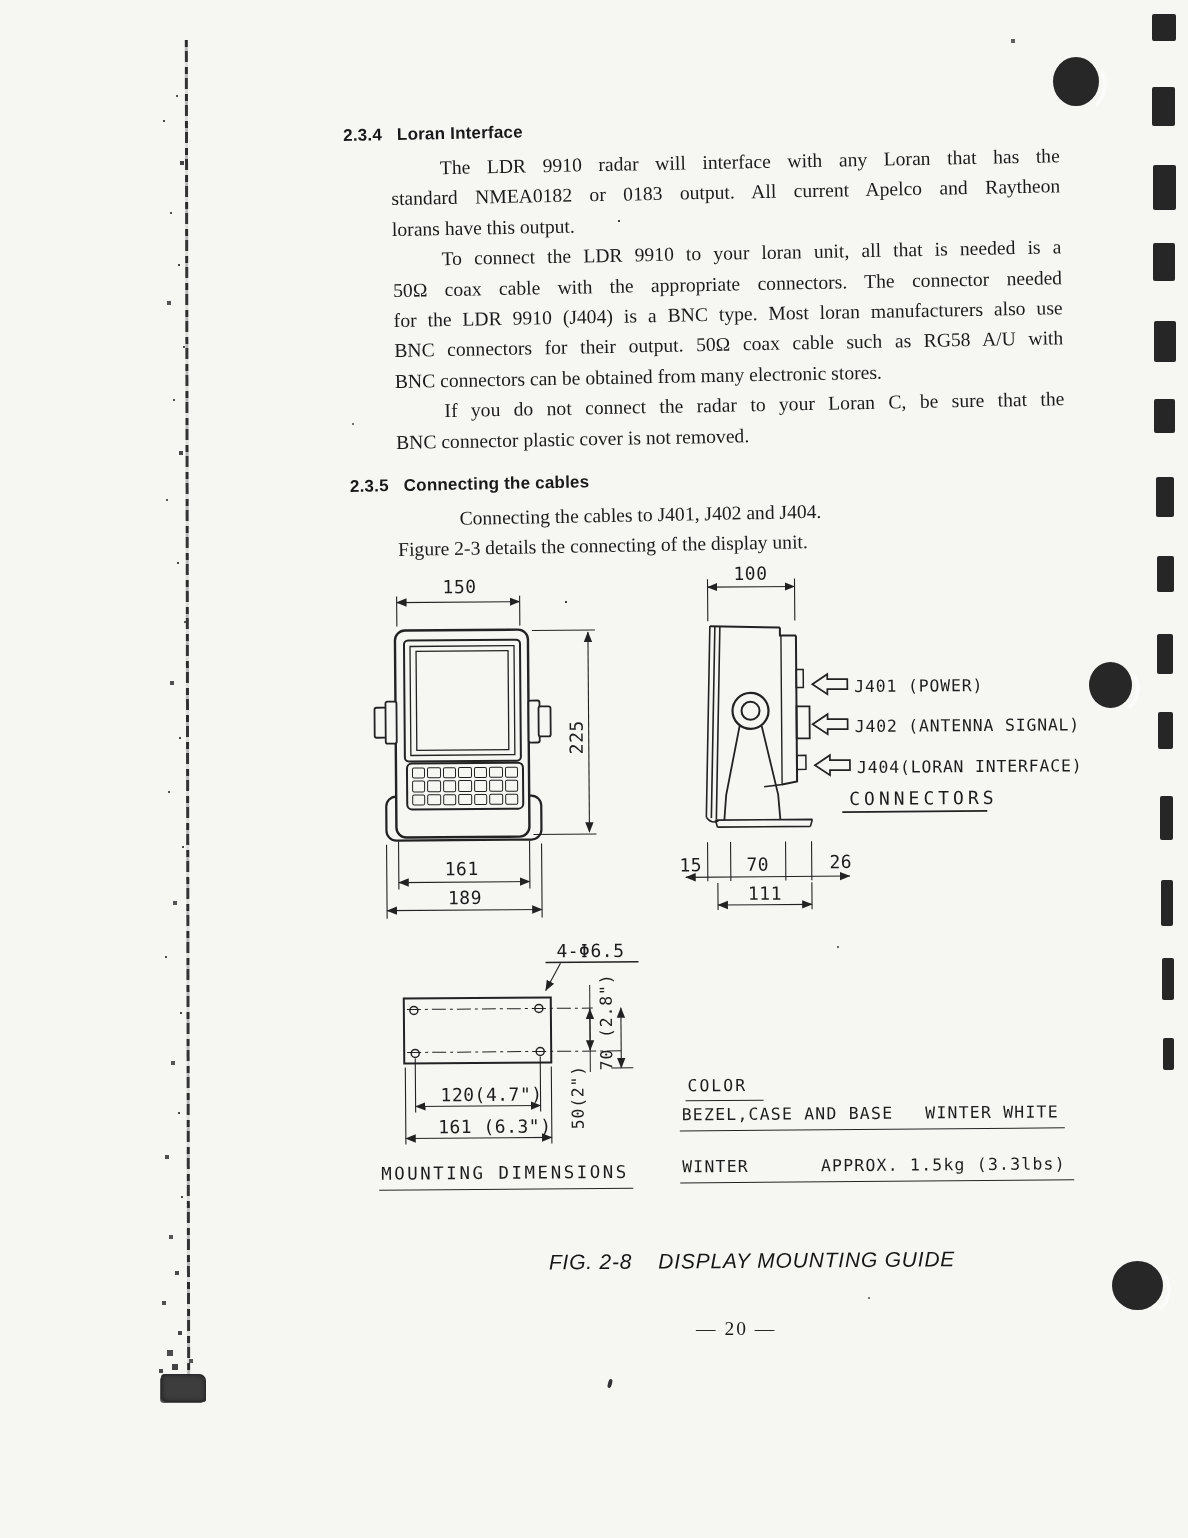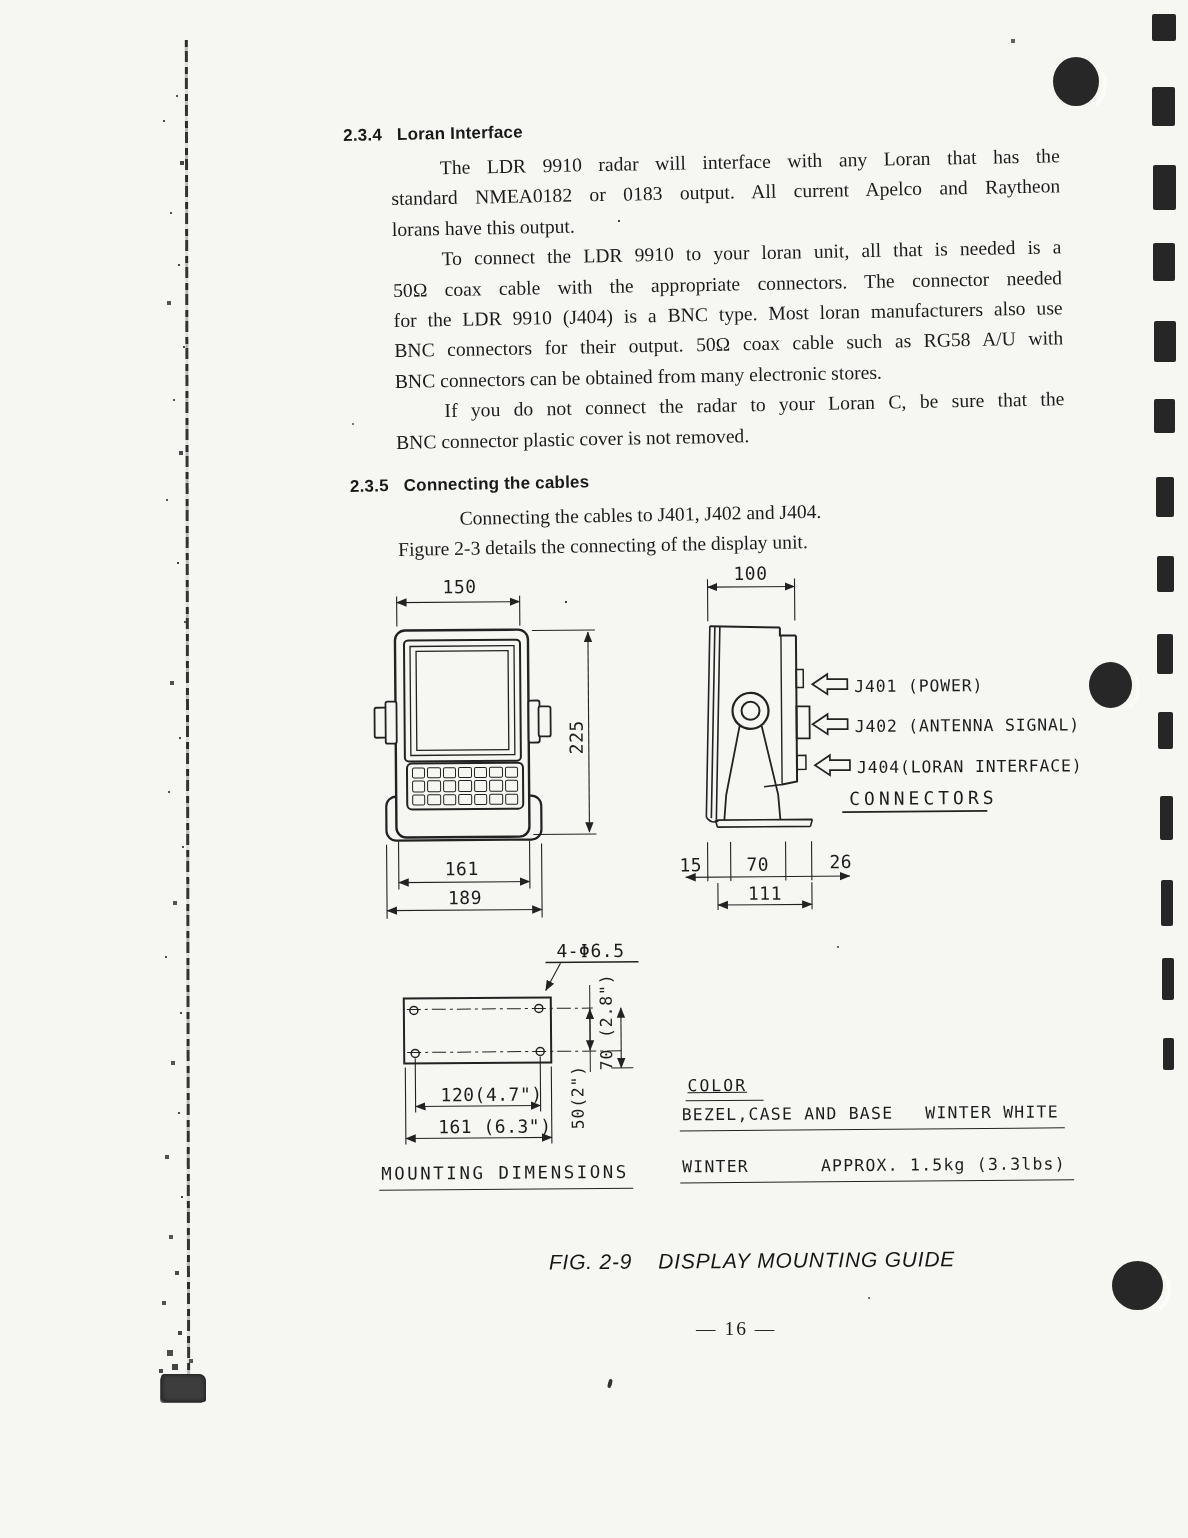--- a/index.html
+++ b/index.html
@@ -77,21 +77,21 @@
 
   .keypad {
     position:absolute; left:413px; top:766px; width:106px; height:38px;
     display:grid; grid-template-columns:repeat(7,1fr); grid-template-rows:repeat(3,1fr); gap:2px;
   }
   .keypad i { border:1.6px solid #222; border-radius:2px; }
 
   .techtext { position:absolute; font-family:"DejaVu Sans Mono", monospace; color:#1d1d1d; }
   .u { border-bottom:1.8px solid #232323; }
   #mountTitle { left:377px; top:1162px; font-size:17.5px; letter-spacing:2.5px; padding:0 4px 6px 2px; }
-  #colorTitle { left:684px; top:1077px; font-size:16.5px; letter-spacing:2px; padding:0 16px 5px 2px;text-decoration:underline; }
+  #colorTitle { left:684px; top:1077px; font-size:16.5px; letter-spacing:2px; padding:0 16px 5px 2px; }
   #colorRow   { left:678px; top:1106px; font-size:16.5px; letter-spacing:1.2px; padding:0 6px 6px 2px; display:flex; gap:32px; }
   #weightRow  { left:678px; top:1158px; font-size:16.5px; letter-spacing:1.2px; padding:0 8px 6px 2px; display:flex; gap:72px; }
 
   #figCaption {
     position:absolute; left:546px; top:1250px; display:flex; gap:26px;
     font-family:"Liberation Sans", sans-serif; font-style:italic;
     font-size:21px; letter-spacing:.8px; color:#161616;
   }
   #pageNum { position:absolute; left:696px; top:1318px; font-size:19.5px; letter-spacing:2px; }
 </style>
@@ -291,19 +291,19 @@
     <div class="techtext u" id="colorRow">
       <span>BEZEL,CASE AND BASE</span>
       <span>WINTER WHITE</span>
     </div>
     <div class="techtext u" id="weightRow">
       <span>WINTER</span>
       <span>APPROX. 1.5kg (3.3lbs)</span>
     </div>
 
     <div id="figCaption">
-      <span>FIG. 2-9</span>
+      <span>FIG. 2-8</span>
       <span>DISPLAY MOUNTING GUIDE</span>
     </div>
   </div>
 
-  <div id="pageNum">— 16 —</div>
+  <div id="pageNum">— 20 —</div>
 </div>
 
 </body></html>

